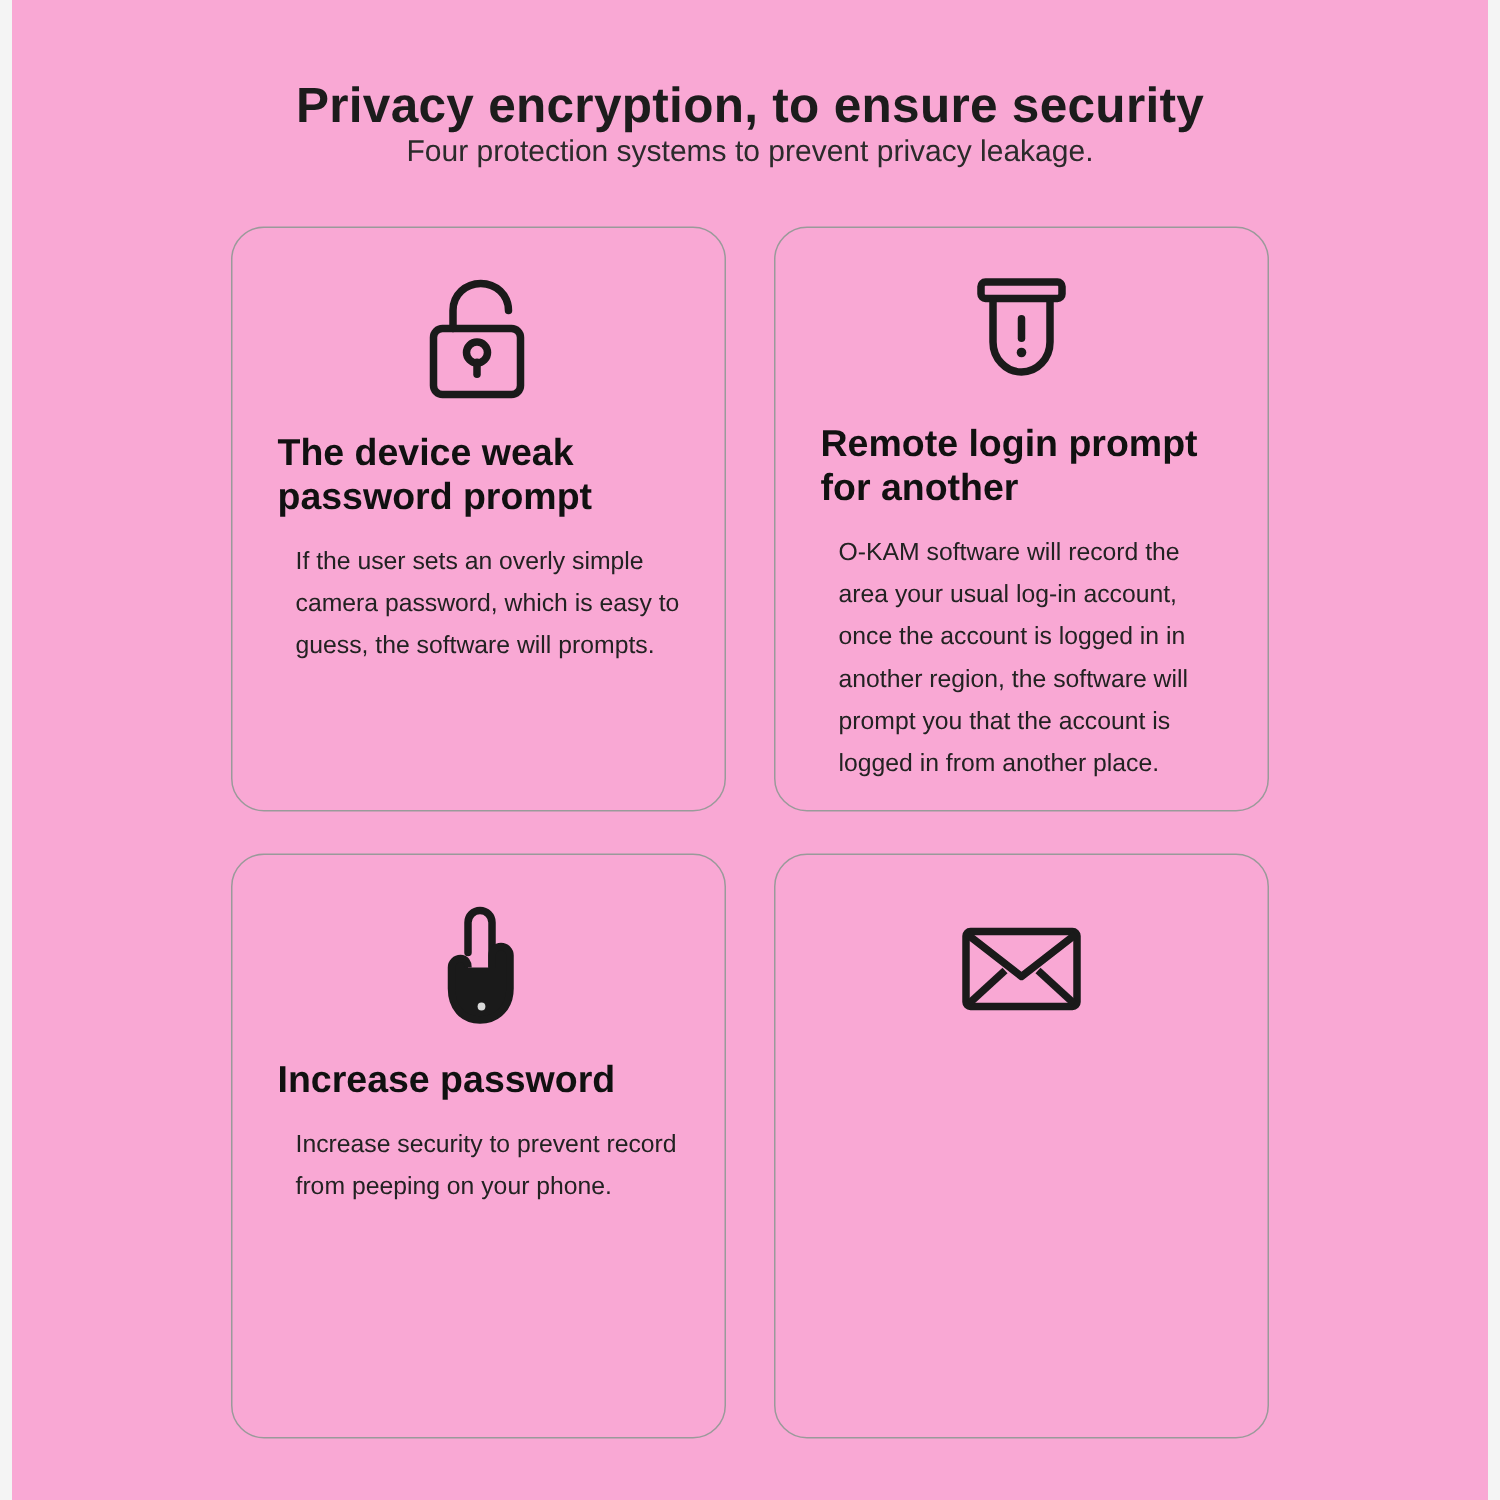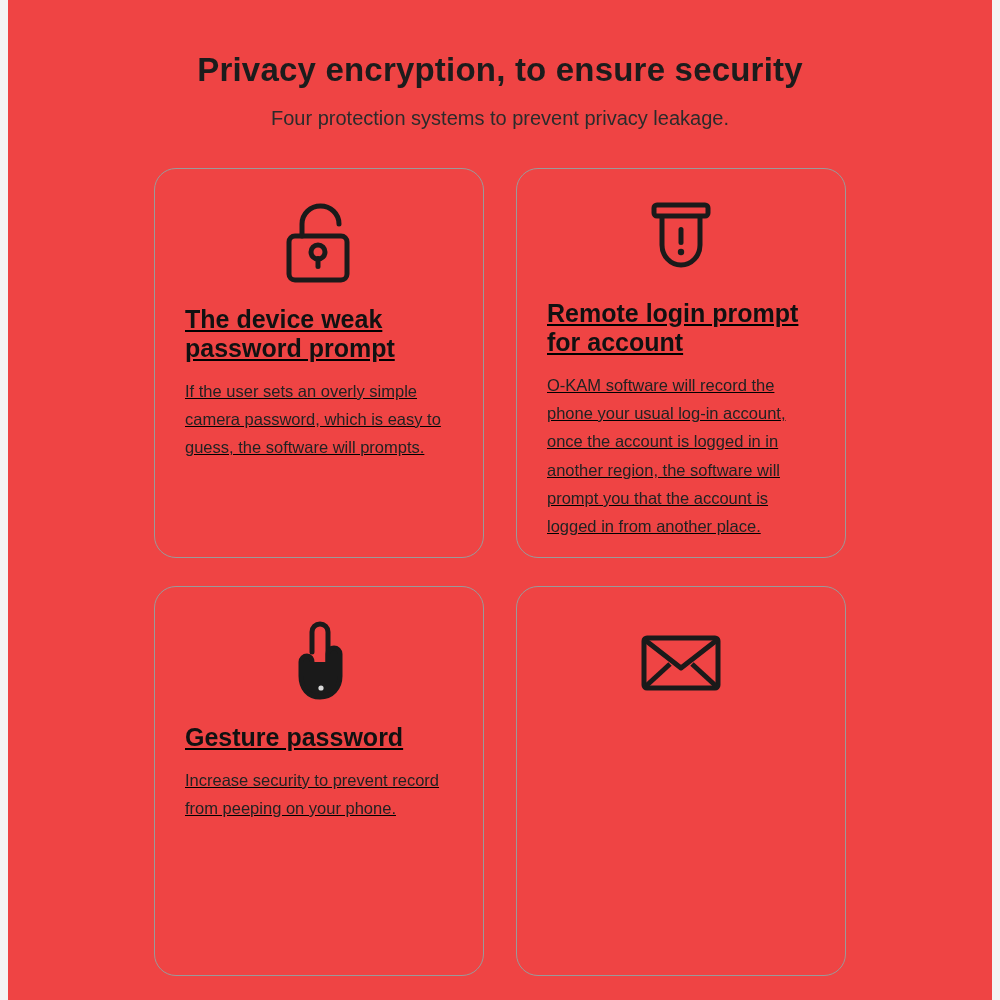--- a/index.html
+++ b/index.html
@@ -10,21 +10,21 @@
     width: 1000px;
     height: 1000px;
     background: #ffffff;
     font-family: "Liberation Sans", sans-serif;
     overflow: hidden;
   }
   .page {
     position: relative;
     width: 1000px;
     height: 1000px;
-    background: #ef4444;
+    background: #f9a8d4;
     box-sizing: border-box;
     padding: 0;
   }
   
   .page::before {
     content: "";
     position: absolute;
     left: 0; top: 0; bottom: 0;
     width: 8px;
     background: #f4f4f4;
@@ -47,31 +47,29 @@
     font-weight: bold;
     color: #1c1c1c;
     letter-spacing: 0.2px;
     padding-top: 50px;
     line-height: 1.2;
   }
   .subhead {
     text-align: center;
     font-size: 20px;
     color: #2b2b2b;
-    margin-top: 17px;
   }
   .grid {
     margin: 38px auto 0 auto;
     width: 692px;
     display: grid;
     grid-template-columns: 330px 330px;
     grid-template-rows: 390px 390px;
     column-gap: 32px;
     row-gap: 28px;
-    text-decoration: underline;
   }
   .card {
     border: 1.5px solid #9a9a9a;
     border-radius: 22px;
     box-sizing: border-box;
     padding: 28px 30px 20px 30px;
     display: flex;
     flex-direction: column;
     align-items: stretch;
   }
@@ -86,20 +84,21 @@
     font-size: 25px;
     font-weight: bold;
     color: #111111;
     line-height: 1.16;
     margin-bottom: 14px;
   }
   .card-body {
     font-size: 16.5px;
     color: #222222;
     line-height: 1.72;
+    margin-left: 12px;
   }
   svg { display: block; }
 </style>
 </head>
 <body>
 
 <div class="page">
   <div class="inner">
 
     <div class="headline">Privacy encryption,  to ensure security</div>
@@ -122,33 +121,33 @@
 
       <div class="card">
         <div class="icon-wrap">
           <svg width="86" height="86" viewBox="0 0 86 86" fill="none">
             <rect x="16" y="8" width="54" height="11" rx="3" stroke="#1a1a1a" stroke-width="5"></rect>
             <path d="M24 19 V48 C24 59 32.5 68 43 68 C53.5 68 62 59 62 48 V19" stroke="#1a1a1a" stroke-width="5" fill="none" stroke-linejoin="round"></path>
             <rect x="40.5" y="30" width="5" height="18" rx="2.5" fill="#1a1a1a"></rect>
             <circle cx="43" cy="55" r="3.2" fill="#1a1a1a"></circle>
           </svg>
         </div>
-        <div class="card-title">Remote login prompt for account</div>
-        <div class="card-body">O-KAM software will record the phone your usual log-in account, once the account is logged in in another region, the software will prompt you that the account is logged in from another place.</div>
+        <div class="card-title">Remote login prompt for another</div>
+        <div class="card-body">O-KAM software will record the area your usual log-in account, once the account is logged in in another region, the software will prompt you that the account is logged in from another place.</div>
       </div>
 
       <div class="card">
         <div class="icon-wrap">
           <svg width="86" height="86" viewBox="0 0 86 86" fill="none">
             <path d="M36 34 V14 C36 9.6 39.6 6 44 6 C48.4 6 52 9.6 52 14 V44" stroke="#1a1a1a" stroke-width="5" fill="none" stroke-linecap="round" stroke-linejoin="round"></path>
             <path d="M52 44 V36 C52 32.7 54.7 30 58 30 C61.3 30 64 32.7 64 36 V58 C64 70 56 79 44 79 C32 79 25 70 25 58 V44 C25 40.7 27.7 38 31 38 C34.3 38 36 40.7 36 44" fill="#1a1a1a" stroke="#1a1a1a" stroke-width="5" stroke-linejoin="round"></path>
             <circle cx="45" cy="70" r="2.6" fill="#d9d9d9"></circle>
           </svg>
         </div>
-        <div class="card-title">Gesture password</div>
+        <div class="card-title">Increase password</div>
         <div class="card-body">Increase security to prevent record from peeping on your phone.</div>
       </div>
 
       <div class="card">
         <div class="icon-wrap">
           <svg width="86" height="86" viewBox="0 0 86 86" fill="none">
             <rect x="6" y="20" width="74" height="50" rx="3" stroke="#1a1a1a" stroke-width="5"></rect>
             <path d="M7 22 L43 50 L79 22" stroke="#1a1a1a" stroke-width="5" fill="none" stroke-linejoin="round"></path>
             <path d="M8 68 L32 46" stroke="#1a1a1a" stroke-width="5" fill="none"></path>
             <path d="M78 68 L54 46" stroke="#1a1a1a" stroke-width="5" fill="none"></path>

